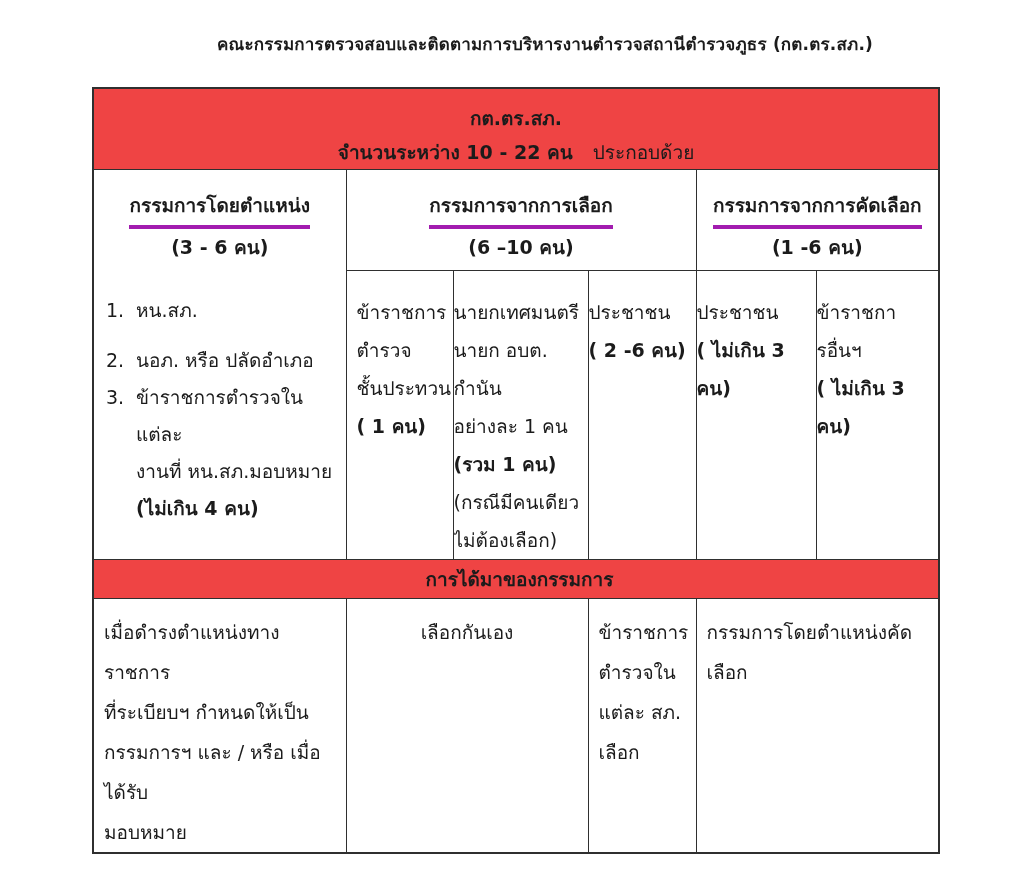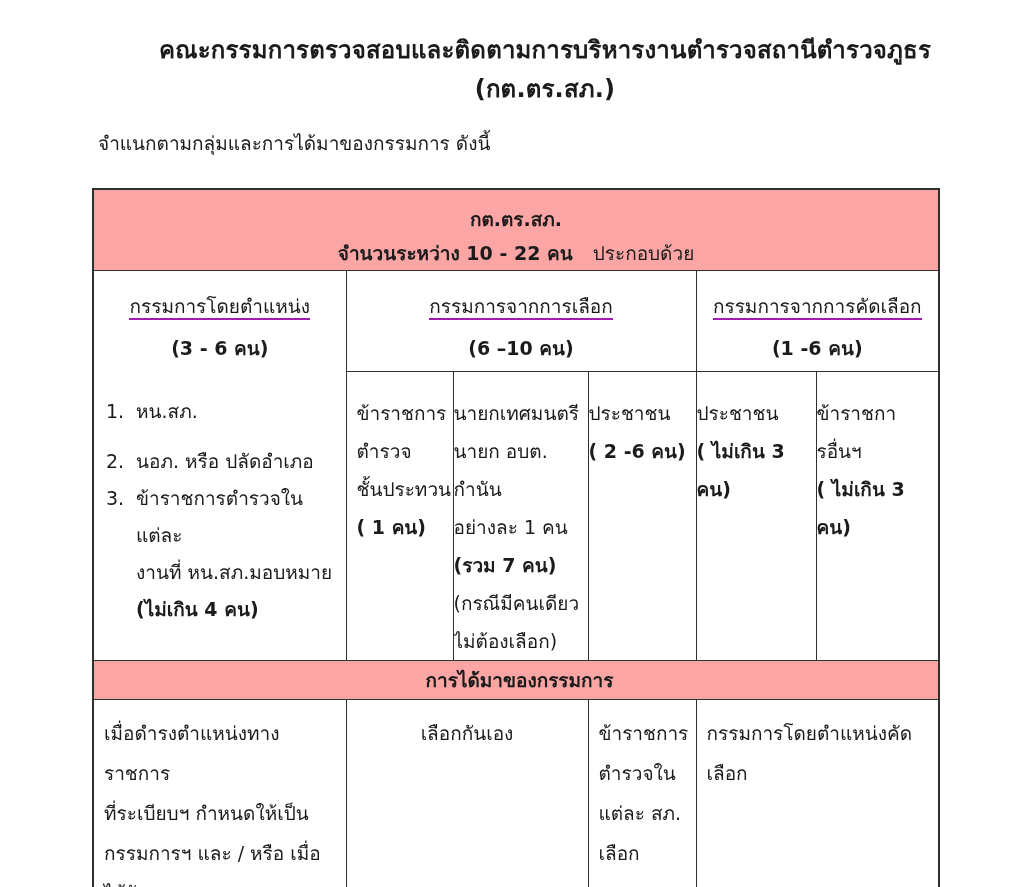--- a/index.html
+++ b/index.html
@@ -6,21 +6,21 @@
   body {
     width:1014px; height:887px; overflow:hidden;
     font-family:"DejaVu Sans", sans-serif;
     color:#1b1b1b;
   }
   .page { position:relative; width:1014px; height:887px; background:#ffffff; }
 
   .doc-title {
     padding:30px 24px 0 100px;
     text-align:center;
-    font-size:24px; font-weight:bold;
+    font-size:17px; font-weight:bold;
     letter-spacing:0.2px;
   }
   .doc-subtitle {
     margin:20px 0 0 98px;
     font-size:19px;
   }
 
   table.committee {
     border-collapse:collapse;
     table-layout:fixed;
@@ -29,39 +29,39 @@
     border:2px solid #2f2f2f;
   }
   table.committee td {
     border:1px solid #2f2f2f;
     vertical-align:top;
     padding:0;
     font-size:19px;
     overflow:hidden;
   }
   td.band {
-    background:#fca5a5;
+    background:#ef4444;
     border-top:2px solid #2f2f2f;
     border-bottom:2px solid #2f2f2f;
     text-align:center;
   }
   .bold { font-weight:bold; }
   .center { text-align:center; }
   .prelines { white-space:pre-line; }
 
   
   .hdr-row td { height:80px; }
   .hdr-line1 { padding-top:12px; line-height:34px; font-weight:bold; text-align:center; }
   .hdr-line2 { line-height:34px; text-align:center; }
   .hdr-line2 .suffix { margin-left:20px; font-weight:normal; }
 
   
   .group-row td { height:100px; }
   .group-head { padding-top:14px; text-align:center; line-height:42px; }
-  .group-title { font-weight:normal; border-bottom:2px solid #a21caf; padding-bottom:1px; }
+  .group-title { font-weight:bold; border-bottom:4px solid #a21caf; padding-bottom:9px; }
   .group-count { text-align:center; font-weight:bold; line-height:42px; }
 
   
   .pos-list { margin-top:24px; padding-left:12px; }
   .pos-item { display:flex; line-height:37px; }
   .pos-item .num { width:30px; flex:0 0 30px; }
   .pos-item .txt { white-space:pre-line; }
   .gap-after { margin-bottom:13px; }
 
   
@@ -79,21 +79,20 @@
   .acq-cell { padding-top:13px; line-height:40px; }
   .acq-cell.left { padding-left:10px; padding-right:6px; }
   .acq-cell.center { text-align:center; }
 </style>
 </head>
 <body>
 
 <div class="page">
 
   <div class="doc-title">คณะกรรมการตรวจสอบและติดตามการบริหารงานตำรวจสถานีตำรวจภูธร (กต.ตร.สภ.)</div>
-  <div class="doc-subtitle">จำแนกตามกลุ่มและการได้มาของกรรมการ ดังนี้</div>
 
   <table class="committee">
     <colgroup>
       <col style="width:253px">
       <col style="width:107px">
       <col style="width:135px">
       <col style="width:108px">
       <col style="width:120px">
       <col style="width:123px">
     </colgroup>
@@ -155,21 +154,21 @@
 ชั้นประทวน</div>
           <div class="bold">( 1 คน)</div>
         </div>
       </td>
       <td>
         <div class="sub-cell center">
           <div class="prelines">นายกเทศมนตรี
 นายก อบต.
 กำนัน
 อย่างละ 1 คน</div>
-          <div class="bold">(รวม 7 คน)</div>
+          <div class="bold">(รวม 1 คน)</div>
           <div class="prelines">(กรณีมีคนเดียว
 ไม่ต้องเลือก)</div>
         </div>
       </td>
       <td>
         <div class="sub-cell center">
           <div class="prelines">ประชาชน</div>
           <div class="bold">( 2 -6 คน)</div>
         </div>
       </td>

